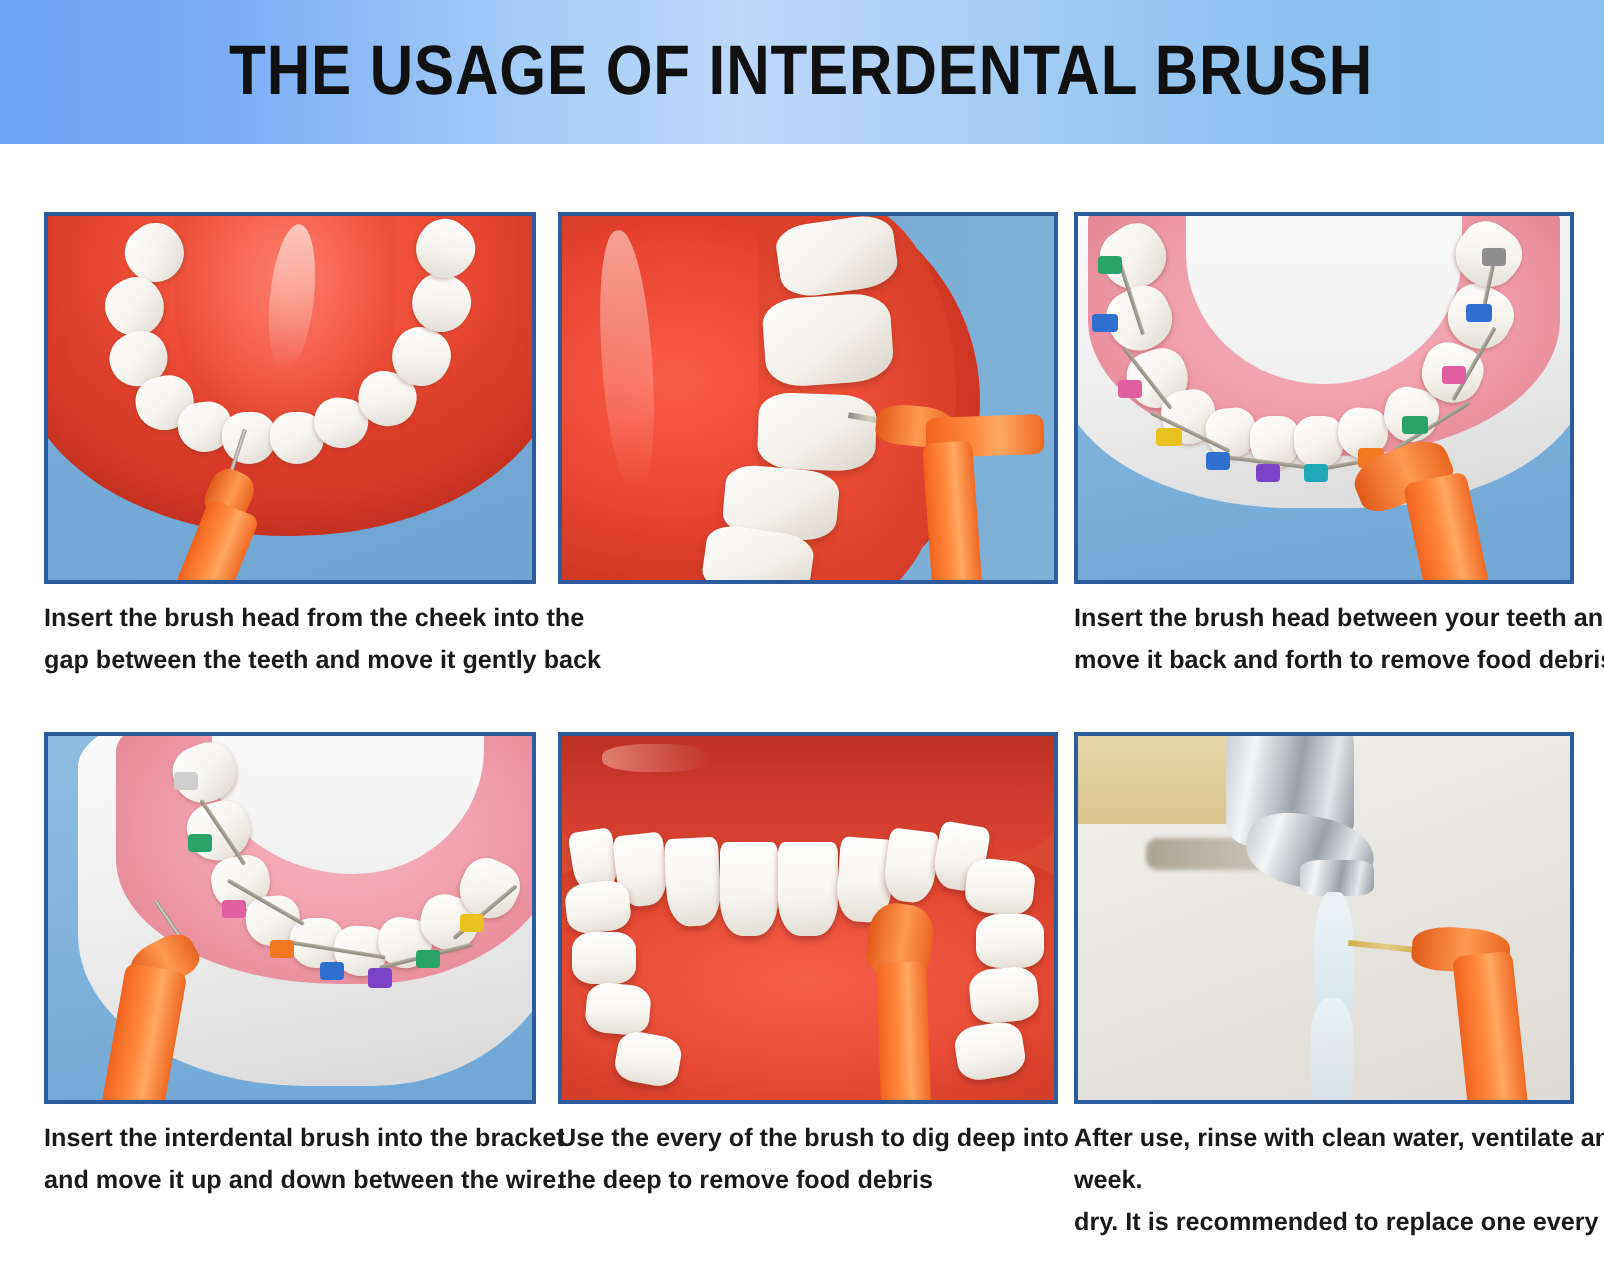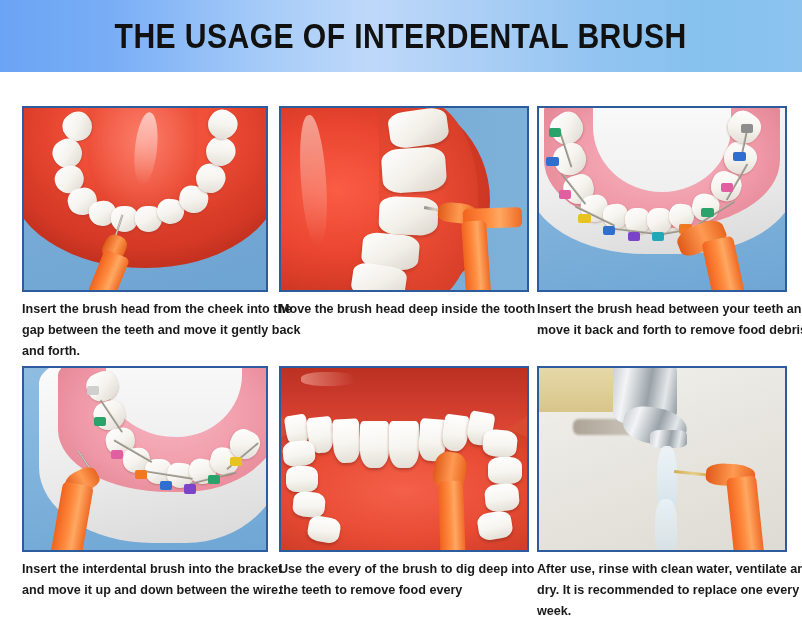--- a/index.html
+++ b/index.html
@@ -157,42 +157,40 @@
       <div class="tooth" style="left:75%;top:16%;width:12%;height:16%;border-radius:45% 45% 50% 50%;transform:rotate(34deg);"></div>
       <div class="tooth" style="left:76%;top:1%;width:12%;height:16%;border-radius:45% 45% 50% 50%;transform:rotate(40deg);"></div>
 
       <div class="bristle" style="left:38.5%;top:58%;width:2px;height:16%;transform:rotate(18deg);"></div>
       <div class="brush-head" style="left:33%;top:70%;width:9%;height:13%;transform:rotate(24deg);"></div>
       <div class="brush" style="left:33%;top:80%;width:11%;height:26%;transform:rotate(22deg);transform-origin:top center;"></div>
     </div>
     <div class="caption">
       <span>Insert the brush head from the cheek into the</span>
       <span>gap between the teeth and move it gently back</span>
-      <span>and forth.</span>
     </div>
   </div>
 
   <div class="cell cell-c1 cell-r0">
     <div class="photo">
       <div class="p2-bg"></div>
       <div class="p2-gum"></div>
       <div class="p2-gum2"></div>
       <div class="p2-shine"></div>
       <div class="molar" style="left:44%;top:1%;width:24%;height:20%;transform:rotate(-8deg);"></div>
       <div class="molar" style="left:41%;top:22%;width:26%;height:24%;transform:rotate(-4deg);"></div>
       <div class="molar" style="left:40%;top:49%;width:24%;height:21%;transform:rotate(2deg);"></div>
       <div class="molar" style="left:33%;top:69%;width:23%;height:19%;transform:rotate(5deg);"></div>
       <div class="molar" style="left:29%;top:86%;width:22%;height:18%;transform:rotate(8deg);"></div>
       <div class="bristle" style="left:58%;top:55%;width:9%;height:3px;transform:rotate(10deg);"></div>
       <div class="brush-head" style="left:64%;top:52%;width:16%;height:11%;transform:rotate(6deg);"></div>
       <div class="brush" style="left:74%;top:55%;width:24%;height:11%;transform:rotate(-2deg);"></div>
       <div class="brush" style="left:73%;top:62%;width:10%;height:46%;transform:rotate(-4deg);transform-origin:top center;"></div>
     </div>
     <div class="caption">
-      <span>Move the brush head deep inside the tooth</span>
     </div>
   </div>
 
   <div class="cell cell-c2 cell-r0">
     <div class="photo">
       <div class="sky2"></div>
       <div class="base" style="left:-4%;top:-4%;width:108%;height:84%;border-radius:12% 12% 44% 44%/8% 8% 46% 46%;"></div>
       <div class="pinkgum" style="left:2%;top:-6%;width:96%;height:72%;border-radius:18% 18% 48% 48%/10% 10% 52% 52%;"></div>
       <div style="position:absolute;left:22%;top:-10%;width:56%;height:56%;background:linear-gradient(180deg,#fbfbfb,#efefef);border-radius:0 0 50% 50%/0 0 64% 64%;"></div>
 
@@ -301,38 +299,38 @@
       <div class="p5-tooth" style="left:82%;top:34%;width:14%;height:15%;border-radius:34%;transform:rotate(6deg);"></div>
       <div class="p5-tooth" style="left:84%;top:49%;width:14%;height:15%;border-radius:34%;"></div>
       <div class="p5-tooth" style="left:83%;top:64%;width:14%;height:15%;border-radius:34%;transform:rotate(-5deg);"></div>
       <div class="p5-tooth" style="left:80%;top:79%;width:14%;height:15%;border-radius:34%;transform:rotate(-9deg);"></div>
 
       <div class="brush-head" style="left:62%;top:46%;width:13%;height:20%;transform:rotate(8deg);"></div>
       <div class="brush" style="left:64%;top:62%;width:10%;height:44%;transform:rotate(-2deg);transform-origin:top center;"></div>
     </div>
     <div class="caption">
       <span>Use the every of the brush to dig deep into</span>
-      <span>the teeth to remove food every</span>
+      <span>the deep to remove food debris</span>
     </div>
   </div>
 
   <div class="cell cell-c2 cell-r1">
     <div class="photo">
       <div class="p6-wall"></div>
       <div class="p6-tan"></div>
       <div class="p6-shadow"></div>
       <div class="p6-faucet" style="left:30%;top:-4%;width:26%;height:34%;border-radius:18% 18% 20% 20%;"></div>
       <div class="p6-faucet" style="left:34%;top:22%;width:26%;height:20%;border-radius:40% 48% 52% 46%;transform:rotate(10deg);"></div>
       <div class="p6-faucet" style="left:45%;top:34%;width:15%;height:10%;border-radius:26%;"></div>
       <div class="p6-water" style="left:48%;top:43%;width:8%;height:40%;"></div>
       <div class="p6-water" style="left:47%;top:72%;width:9%;height:32%;opacity:.8;"></div>
       <div class="bristle" style="left:55%;top:57%;width:16%;height:3px;background:linear-gradient(90deg,#cfae4a,#e6cf8a,#c8a441);transform:rotate(6deg);"></div>
       <div class="brush-head" style="left:68%;top:53%;width:20%;height:12%;transform:rotate(4deg);"></div>
       <div class="brush" style="left:76%;top:60%;width:12%;height:48%;transform:rotate(-6deg);transform-origin:top center;"></div>
     </div>
     <div class="caption">
       <span>After use, rinse with clean water, ventilate and</span>
+      <span>week.</span>
       <span>dry. It is recommended to replace one every</span>
-      <span>week.</span>
     </div>
   </div>
 
 </div>
 
 </body></html>

